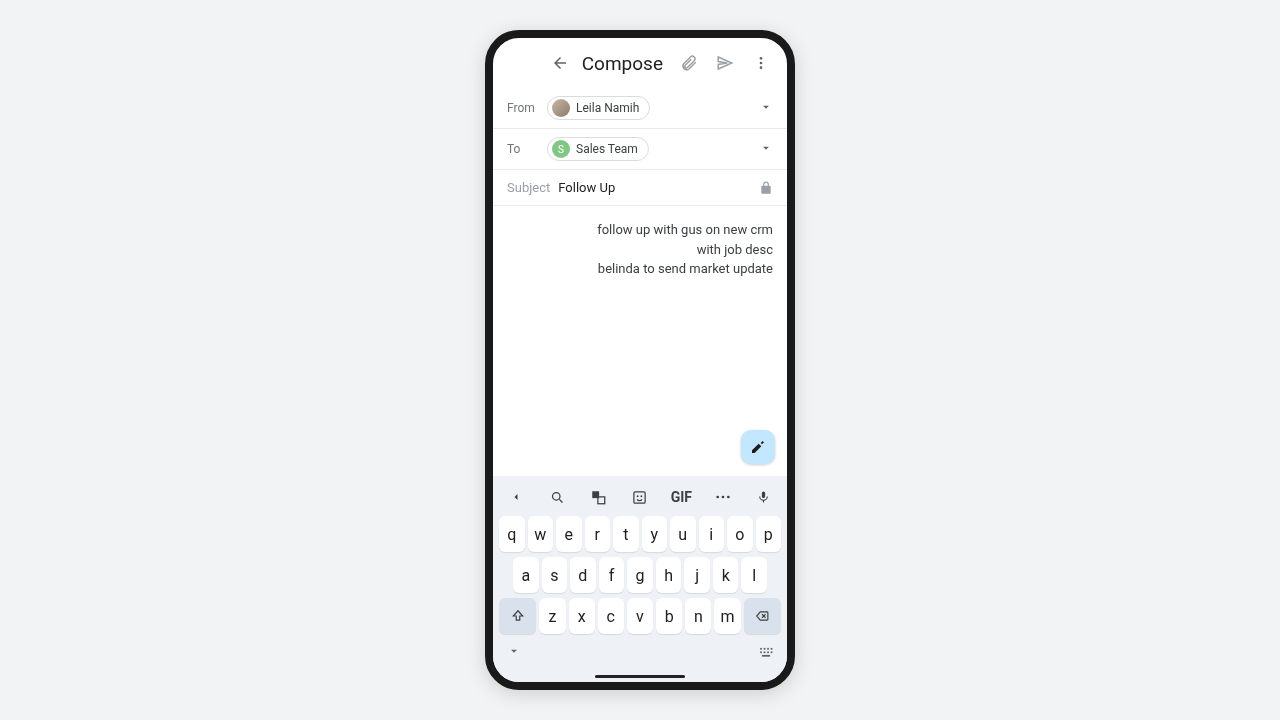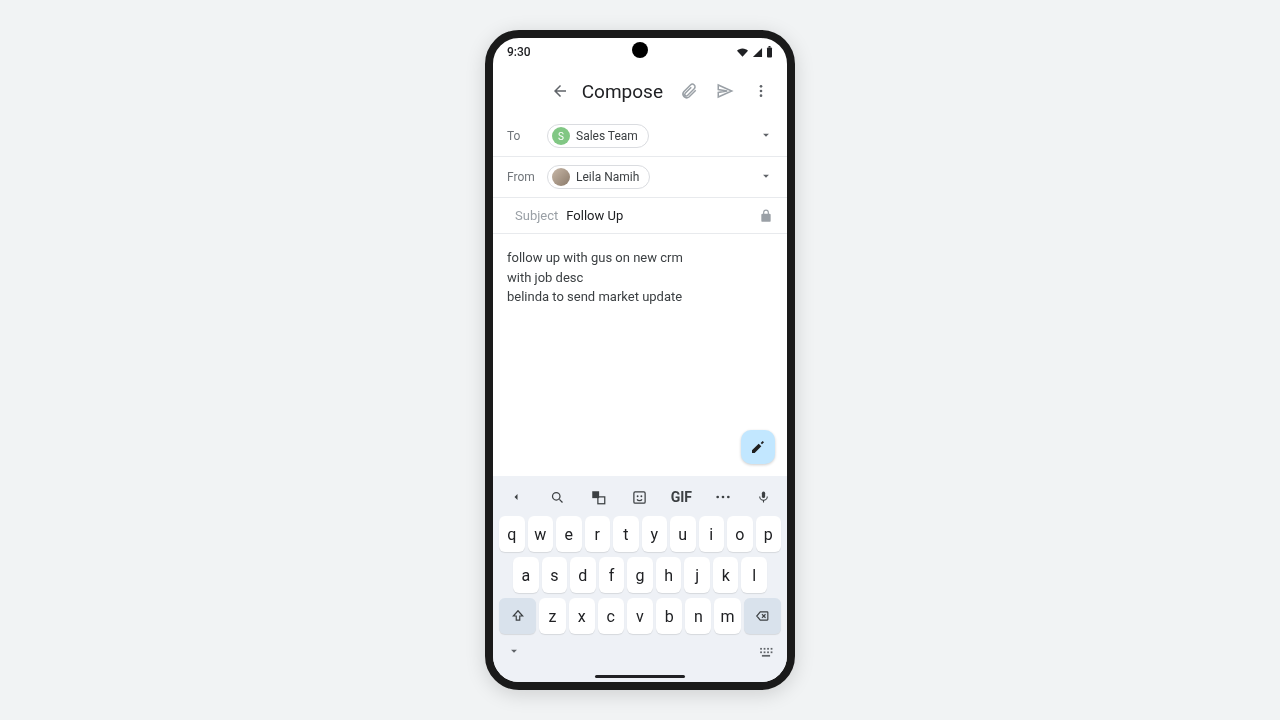--- a/index.html
+++ b/index.html
@@ -104,29 +104,30 @@
     display: flex;
     align-items: center;
     justify-content: center;
     font-size: 10px;
     color: #fff;
   }
   .avatar-img { background: linear-gradient(135deg,#c9b8a8,#8a7a6a); }
   .avatar-letter { background: #81c784; }
   .expand-icon { margin-left: auto; color: #5f6368; cursor: pointer; }
   .subject-row { border-bottom: 1px solid #e8eaed; padding: 10px 14px; display:flex; align-items:center;}
-  .subject-label { font-size: 13px; color: #9aa0a6; margin-right: 8px; margin-left: 8px; }
+  .subject-label { font-size: 13px; color: #9aa0a6; margin-right: 8px; }
   .subject-value { font-size: 13px; color: #202124; flex:1; }
   .body-area {
     flex: 1;
     padding: 14px;
     font-size: 13px;
     color: #3c4043;
     line-height: 1.5;
     position: relative;
+    text-align: right;
   }
   .fab {
     position: absolute;
     right: 12px;
     bottom: 12px;
     width: 34px;
     height: 34px;
     background: #c2e7ff;
     border-radius: 10px;
     display: flex;
@@ -193,36 +194,20 @@
     justify-content:center;
     background:#eef1f6;
   }
   .nav-pill { width:90px; height:3px; background:#202124; border-radius:2px; }
 </style>
 </head>
 <body>
 
 <div class="phone">
 
-  <div class="status-bar">
-    <span class="status-time">9:30</span>
-    <div class="status-camera"></div>
-    <div class="status-icons">
-      <svg width="13" height="11" viewBox="0 0 24 24">
-          <path fill="#202124" d="M12 3C7 3 2.7 5 0 8l12 13L24 8c-2.7-3-7-5-12-5z"></path>
-        </svg>
-      <svg width="11" height="11" viewBox="0 0 24 24">
-          <path fill="#202124" d="M2 22h20V2L2 22z"></path>
-        </svg>
-      <svg width="7" height="12" viewBox="0 0 12 24">
-          <rect x="1" y="3" width="10" height="20" rx="2" fill="#202124"></rect>
-          <rect x="4" y="0" width="4" height="3" fill="#202124"></rect>
-        </svg>
-    </div>
-  </div>
 
   <div class="app-bar">
     <div class="back-btn">
       <svg width="18" height="18" viewBox="0 0 24 24">
           <path fill="#5f6368" d="M20 11H7.8l5.6-5.6L12 4l-8 8 8 8 1.4-1.4L7.8 13H20z"></path>
         </svg>
     </div>
     <div class="title">Compose</div>
     <div class="app-actions">
       <div class="icon-btn">
@@ -239,37 +224,37 @@
         <svg width="16" height="16" viewBox="0 0 24 24">
             <circle cx="12" cy="5" r="2" fill="#5f6368"></circle>
             <circle cx="12" cy="12" r="2" fill="#5f6368"></circle>
             <circle cx="12" cy="19" r="2" fill="#5f6368"></circle>
           </svg>
       </div>
     </div>
   </div>
 
   <div class="field-row">
+    <span class="field-label">From</span>
+    <div class="chip">
+      <div class="avatar avatar-img"></div>
+      <span>Leila Namih</span>
+    </div>
+    <div class="expand-icon">
+      <svg width="14" height="14" viewBox="0 0 24 24">
+          <path fill="#5f6368" d="M7 10l5 5 5-5z"></path>
+        </svg>
+    </div>
+  </div>
+
+  <div class="field-row">
     <span class="field-label">To</span>
     <div class="chip">
       <div class="avatar avatar-letter">S</div>
       <span>Sales Team</span>
-    </div>
-    <div class="expand-icon">
-      <svg width="14" height="14" viewBox="0 0 24 24">
-          <path fill="#5f6368" d="M7 10l5 5 5-5z"></path>
-        </svg>
-    </div>
-  </div>
-
-  <div class="field-row">
-    <span class="field-label">From</span>
-    <div class="chip">
-      <div class="avatar avatar-img"></div>
-      <span>Leila Namih</span>
     </div>
     <div class="expand-icon">
       <svg width="14" height="14" viewBox="0 0 24 24">
           <path fill="#5f6368" d="M7 10l5 5 5-5z"></path>
         </svg>
     </div>
   </div>
 
   <div class="subject-row">
     <span class="subject-label">Subject</span>

